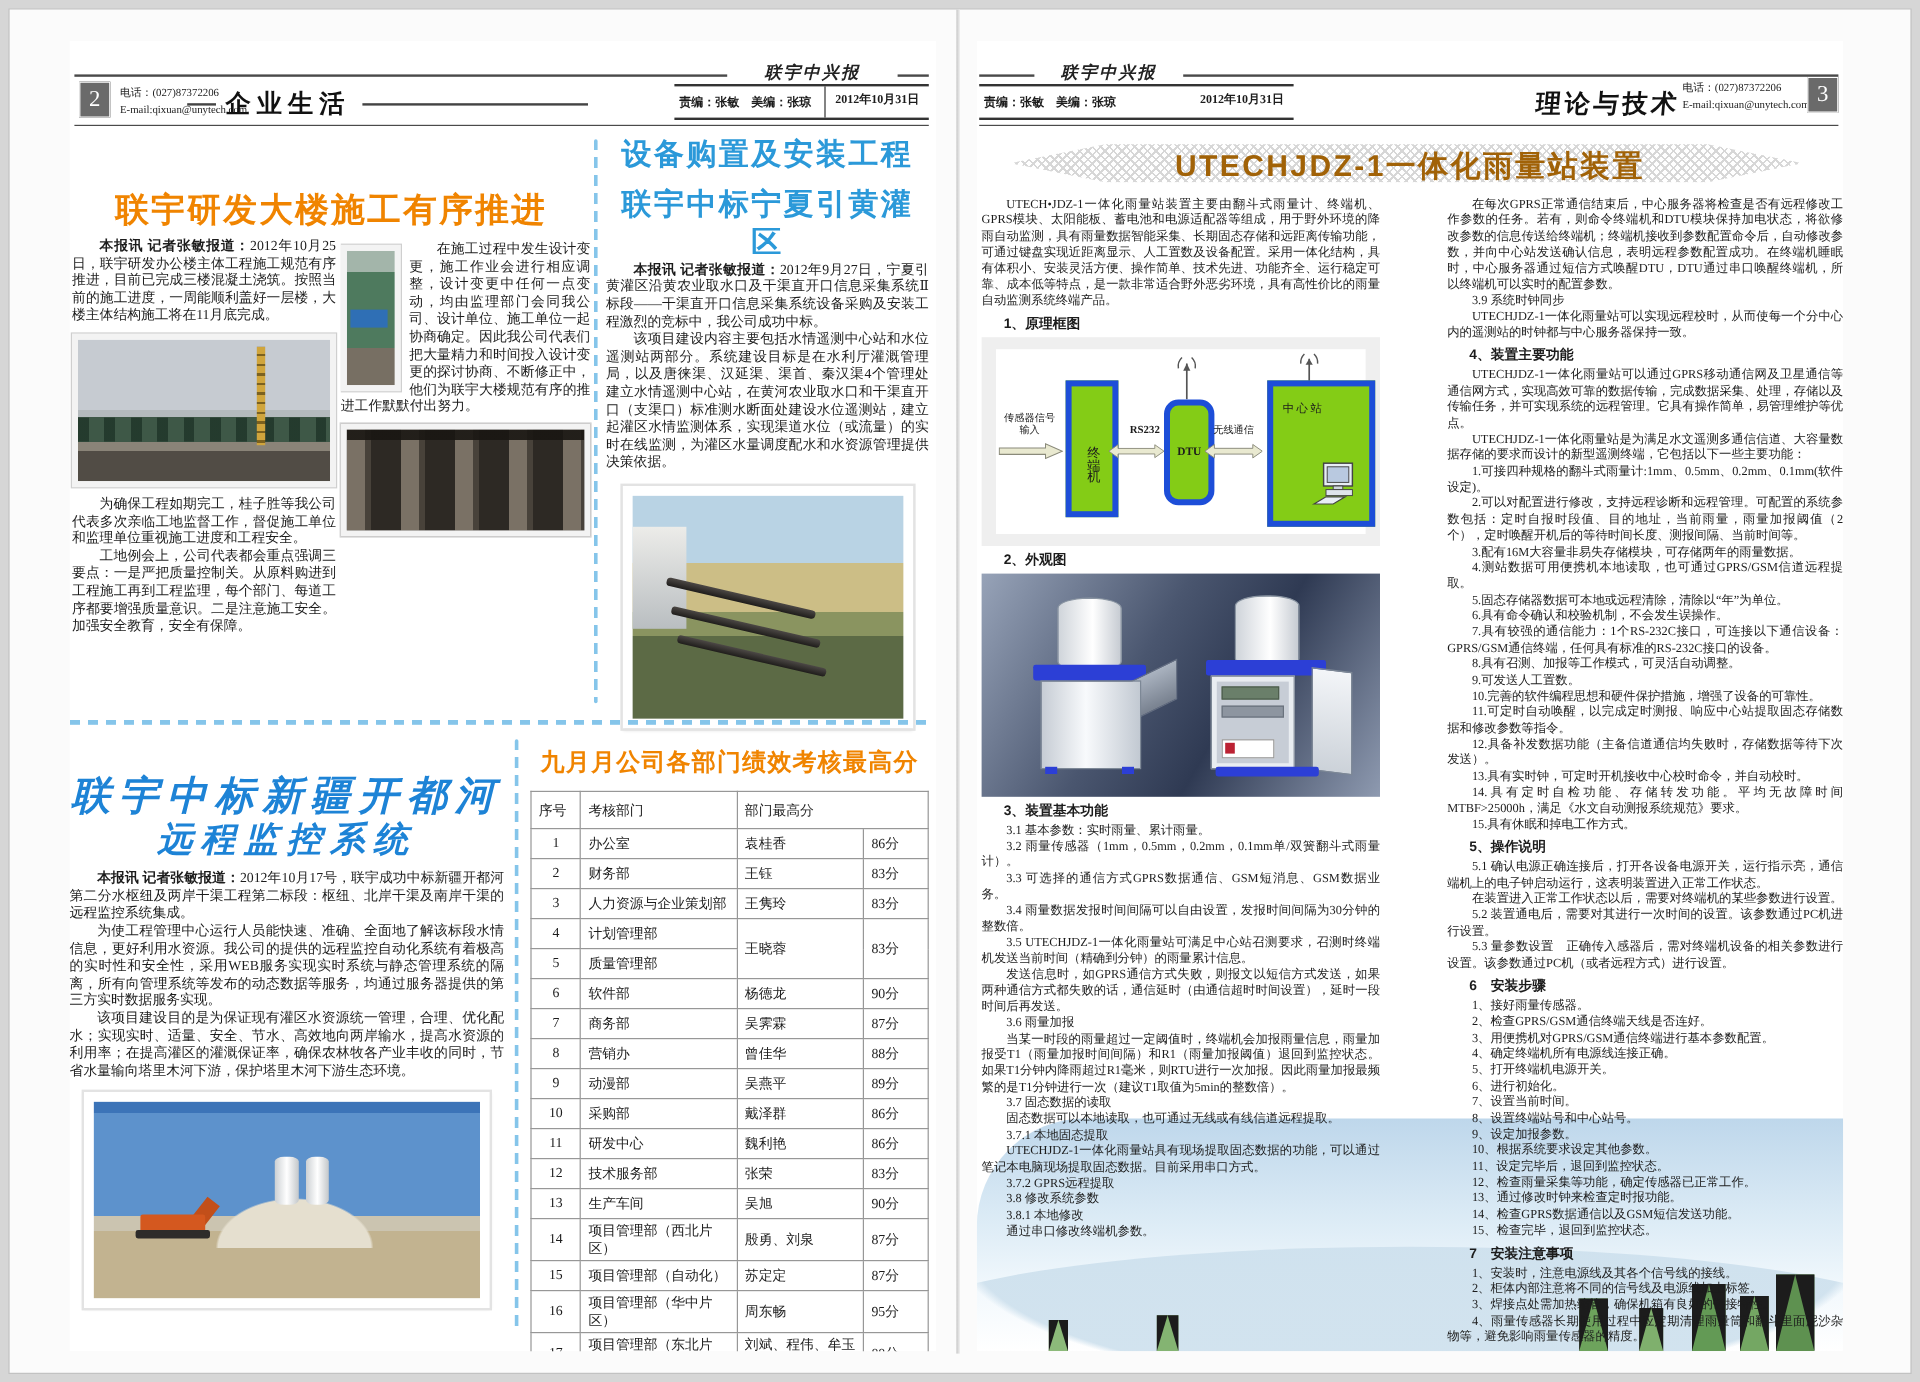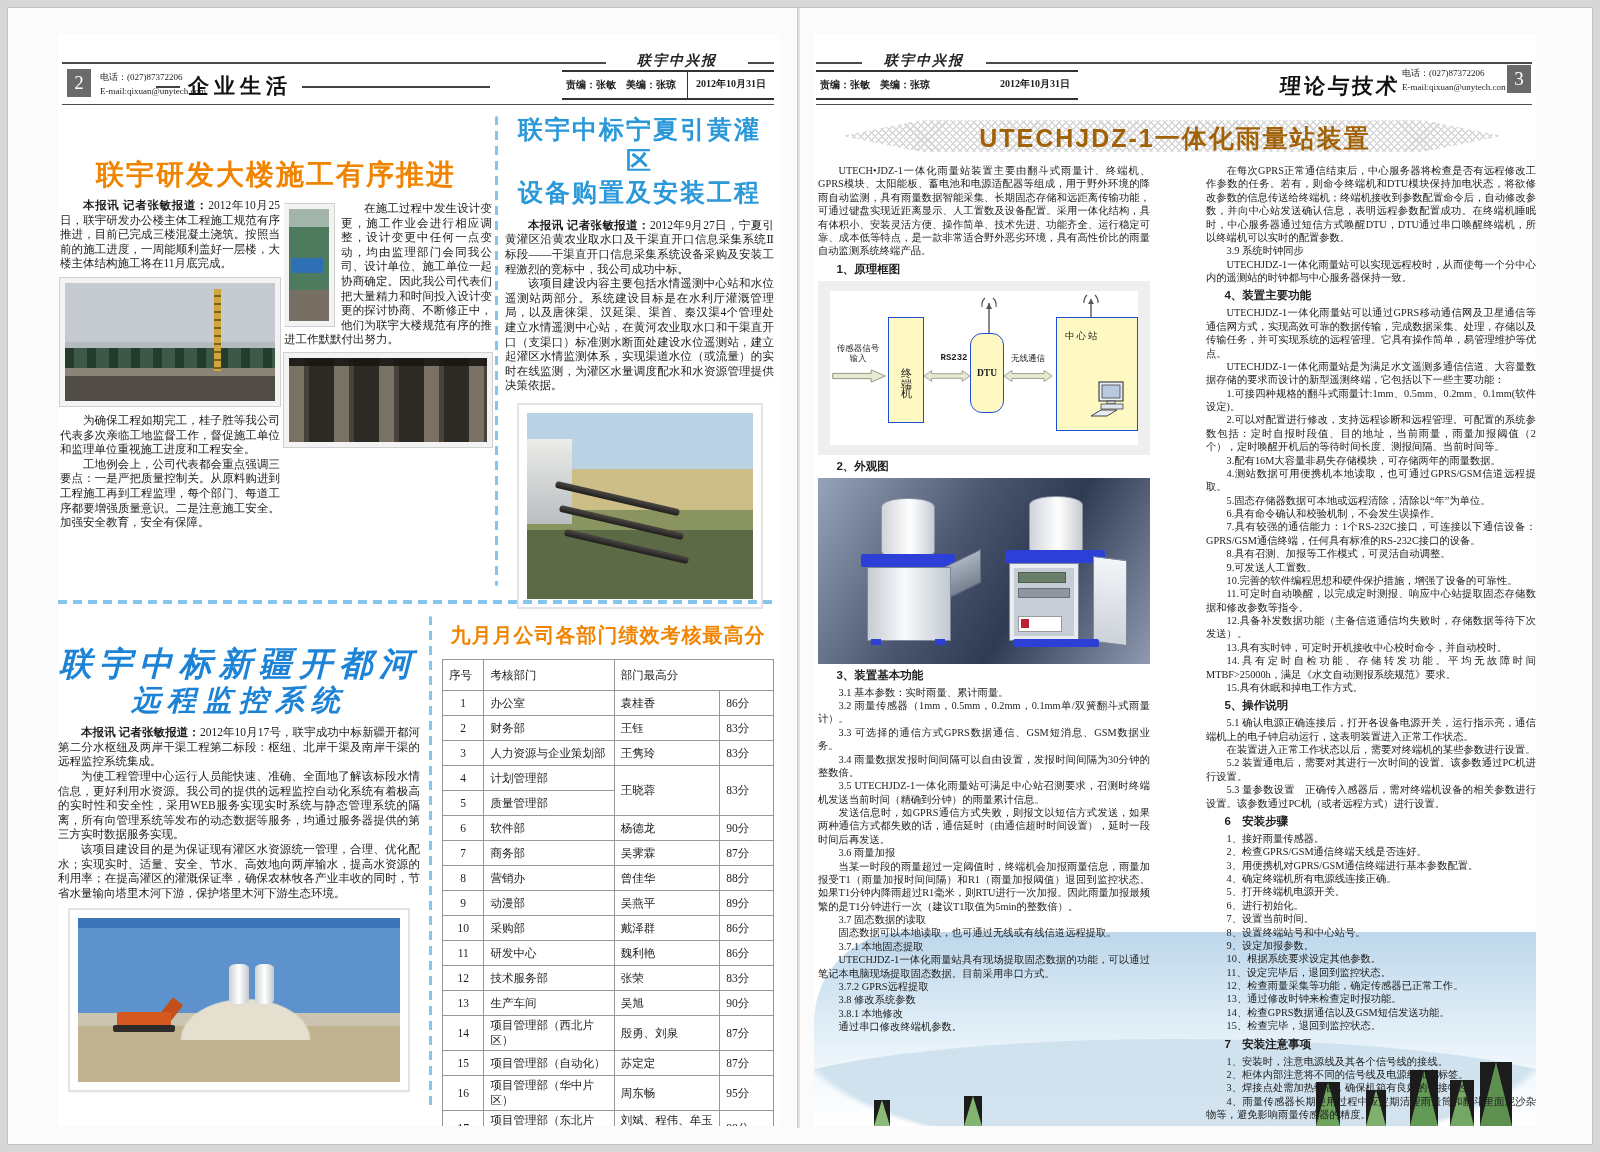--- a/index.html
+++ b/index.html
@@ -85,21 +85,21 @@
                 repeating-linear-gradient(-45deg,#d7d7d7 0 1.5px,rgba(0,0,0,0) 1.5px 5px);
      clip-path:polygon(0 50%,12% 6%,88% 6%,100% 50%,88% 94%,12% 94%);}
   .r-headline{position:absolute;left:0;width:722px;top:88px;text-align:center;z-index:2;
      font-family:"Liberation Sans","DejaVu Sans",sans-serif;font-weight:bold;font-size:25px;
      letter-spacing:2px;color:#a16207;}
   .seclabel.tech{transform:skewX(-5deg);letter-spacing:3px;}
 
   
   .diag{background:#efefef;padding:10px 12px;margin:4px 0 2px 0;}
   .diag-in{position:relative;background:#fff;height:154px;font-family:"Liberation Serif",serif;}
-  .dbox{position:absolute;background:#fef9c3;border:1px solid #1d4ed8;}
+  .dbox{position:absolute;background:#84cc16;border:5px solid #1d4ed8;}
   .vtext{writing-mode:vertical-rl;text-orientation:upright;font-size:11px;letter-spacing:10px;
          display:flex;align-items:center;justify-content:center;width:100%;height:100%;box-sizing:border-box;padding-top:8px;}
   .dlabel{position:absolute;font-size:8.5px;text-align:center;line-height:1.25;}
   .dlabel.bold{font-weight:bold;font-size:9px;}
 
   
   .shots{height:170px;margin:4px 0 2px 0;display:flex;gap:14px;justify-content:center;align-items:center;
      background:linear-gradient(120deg,#97a3b8,#4a566f 40%,#2f3a53 62%,#8e9ab0);padding:8px;}
   .render{position:relative;width:140px;height:150px;}
   .cyl{position:absolute;width:52px;height:60px;background:linear-gradient(90deg,#cfd4da,#fff 55%,#c6cbd2);
@@ -162,22 +162,22 @@
           <div class="sign"></div>
         </div>
         <p class="para l">在施工过程中发生设计变更，施工作业会进行相应调整，设计变更中任何一点变动，均由监理部门会同我公司、设计单位、施工单位一起协商确定。因此我公司代表们把大量精力和时间投入设计变更的探讨协商、不断修正中，他们为联宇大楼规范有序的推进工作默默付出努力。</p>
       </div>
       <div class="photo ph-cols" style="height:84px;margin-top:6px;"></div>
     </div>
 
     <div class="wavy-v" style="left:437px;top:82px;height:470px;"></div>
 
     <div class="ab" style="top:80px;left:447px;width:269px;">
+      <div class="h-blue" style="margin-bottom:10px;">设备购置及安装工程</div>
       <div class="h-blue">联宇中标宁夏引黄灌区</div>
-      <div class="h-blue" style="margin-bottom:10px;">设备购置及安装工程</div>
       <p class="para l"><b class="lead">本报讯 记者张敏报道：</b><span>2012年9月27日，宁夏引黄灌区沿黄农业取水口及干渠直开口信息采集系统Ⅱ标段——干渠直开口信息采集系统设备采购及安装工程激烈的竞标中，我公司成功中标。</span></p>
       <p class="para l">该项目建设内容主要包括水情遥测中心站和水位遥测站两部分。系统建设目标是在水利厅灌溉管理局，以及唐徕渠、汉延渠、渠首、秦汉渠4个管理处建立水情遥测中心站，在黄河农业取水口和干渠直开口（支渠口）标准测水断面处建设水位遥测站，建立起灌区水情监测体系，实现渠道水位（或流量）的实时在线监测，为灌区水量调度配水和水资源管理提供决策依据。</p>
       <div class="photo big ph-pipes" style="width:226px;height:186px;margin:12px auto 0 auto;">
         <div class="shed"></div>
         <div class="pipe" style="left:12%;top:44%;"></div>
         <div class="pipe" style="left:14%;top:57%;"></div>
         <div class="pipe" style="left:16%;top:70%;"></div>
       </div>
     </div>
 
@@ -359,21 +359,21 @@
           <div class="dlabel" style="left:0;top:52px;width:56px;">
             <div>传感器信号</div>
             <div>输入</div>
           </div>
           <svg class="ab" style="left:2px;top:78px;" width="54" height="14" viewBox="0 0 60 16">
             <polygon points="0,5 44,5 44,1 60,8 44,15 44,11 0,11" fill="#e9e9d0" stroke="#8a8a7a" stroke-width="1"></polygon>
           </svg>
           <div class="dbox" style="left:58px;top:26px;width:34px;height:104px;">
             <div class="vtext">终端机</div>
           </div>
-          <div class="dlabel bold" style="left:94px;top:62px;width:60px;font-family:Liberation Mono, monospace;">RS232</div>
+          <div class="dlabel bold" style="left:94px;top:62px;width:60px;">RS232</div>
           <svg class="ab" style="left:94px;top:78px;" width="46" height="14" viewBox="0 0 60 16">
             <polygon points="0,8 10,1 10,5 50,5 50,1 60,8 50,15 50,11 10,11 10,15" fill="#e9e9d0" stroke="#8a8a7a" stroke-width="1"></polygon>
           </svg>
           <svg class="ab" style="left:146px;top:2px;" width="26" height="40" viewBox="0 0 26 40">
             <path d="M13 40 V10" stroke="#555" stroke-width="1.4" fill="none"></path>
             <path d="M13 10 l-3 6 h6 z" fill="#555"></path>
             <path d="M6 14 a10 10 0 0 1 3 -9" stroke="#555" stroke-width="1.2" fill="none"></path>
             <path d="M20 14 a10 10 0 0 0 -3 -9" stroke="#555" stroke-width="1.2" fill="none"></path>
           </svg>
           <div class="dbox" style="left:140px;top:42px;width:32px;height:78px;border-radius:12px;">

